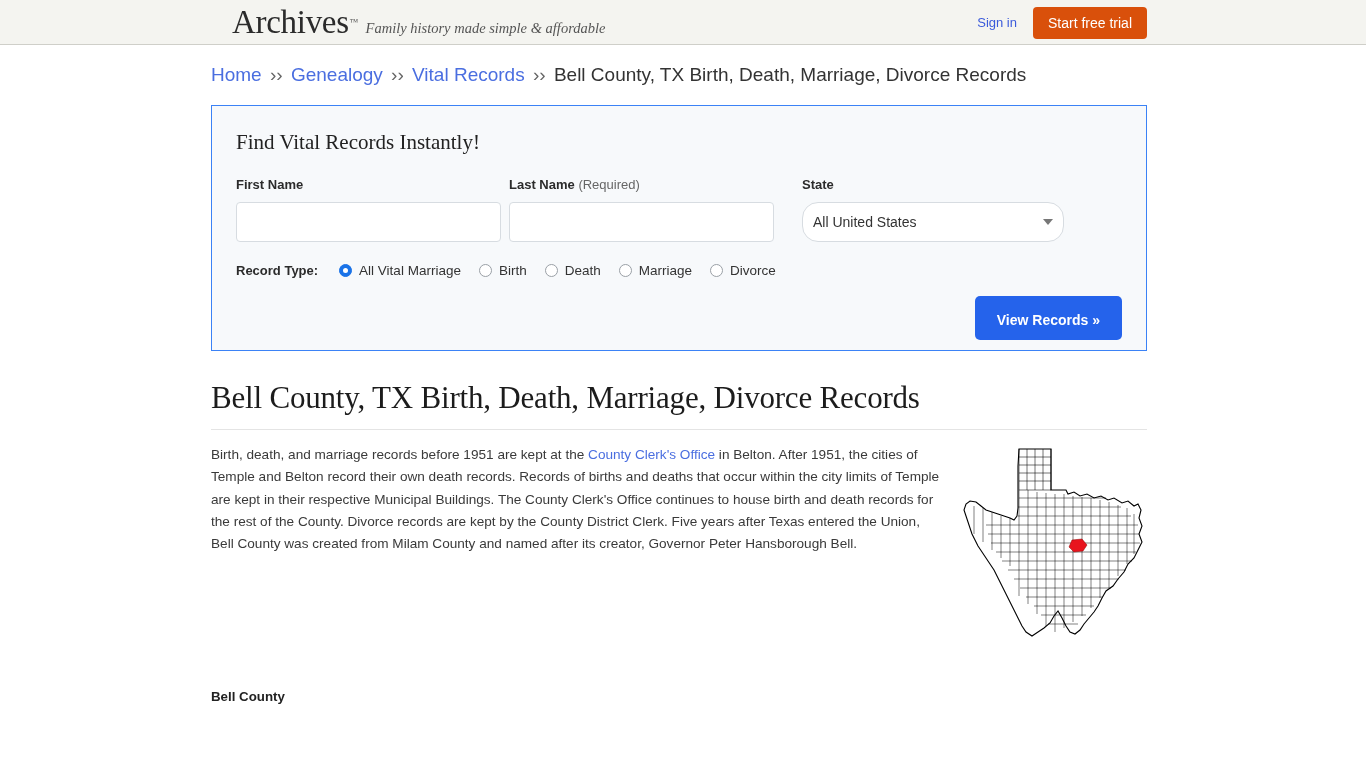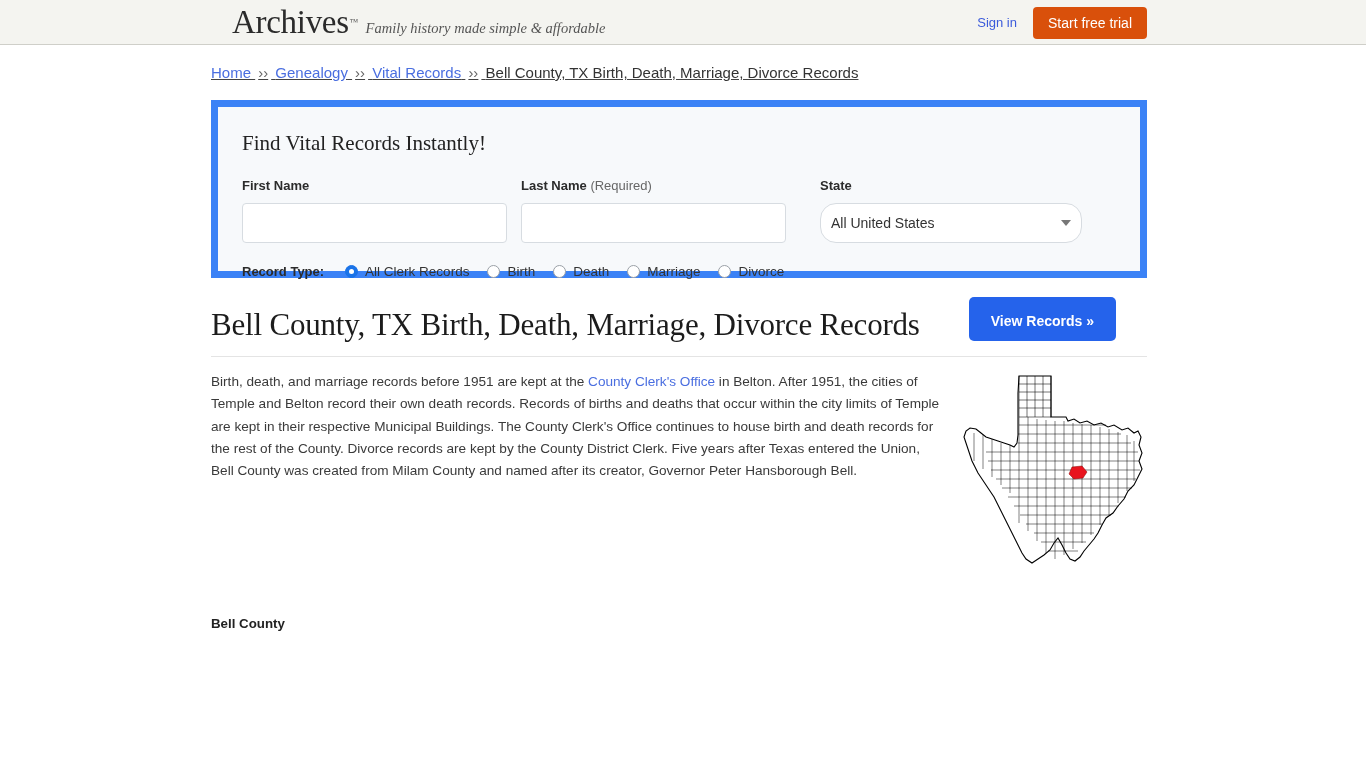--- a/index.html
+++ b/index.html
@@ -77,54 +77,53 @@
   }
 
   
   .page {
     width: 936px;
     margin-left: 211px;
   }
 
   
   .breadcrumb {
-    font-size: 15px;
+    font-size: 19px;
     color: #444;
     padding-top: 19px;
     padding-bottom: 8px;
     white-space: nowrap;
-    text-decoration: underline;
   }
   .breadcrumb a {
     color: #4a6ee0;
     text-decoration: none;
     cursor: pointer;
   }
   .breadcrumb .sep { color: #666; margin: 0 3px; }
   .breadcrumb .current { color: #333; }
 
   
   .search-panel {
     margin-top: 11px;
     background: #f7f9fb;
-    border: 7px solid #3b82f6;
+    border: 1px solid #3b82f6;
     padding: 24px 24px 26px 24px;
-    height: 178px;
+    height: 246px;
     position: relative;
   }
   .panel-title {
     font-family: "Liberation Serif", serif;
     font-size: 21px;
     color: #222;
     font-weight: 400;
     margin: 0 0 22px 0;
   }
   .fields-row {
     display: flex;
-    gap: 14px;
+    gap: 8px;
   }
   .field { width: 265px; }
   .field.state { width: 262px; margin-left: 20px; }
   .field-label {
     font-size: 13px;
     font-weight: bold;
     color: #2b2b2b;
     display: block;
     margin-bottom: 10px;
   }
@@ -328,21 +327,21 @@
           <span class="select-arrow"></span>
         </div>
       </div>
     </div>
 
     <div class="record-row">
       <span class="record-label">Record Type:</span>
 
       <label class="radio-opt selected">
         <span class="radio-dot"></span>
-        <span class="radio-text">All Clerk Records</span>
+        <span class="radio-text">All Vital Marriage</span>
       </label>
 
       <label class="radio-opt">
         <span class="radio-dot"></span>
         <span class="radio-text">Birth</span>
       </label>
 
       <label class="radio-opt">
         <span class="radio-dot"></span>
         <span class="radio-text">Death</span>

